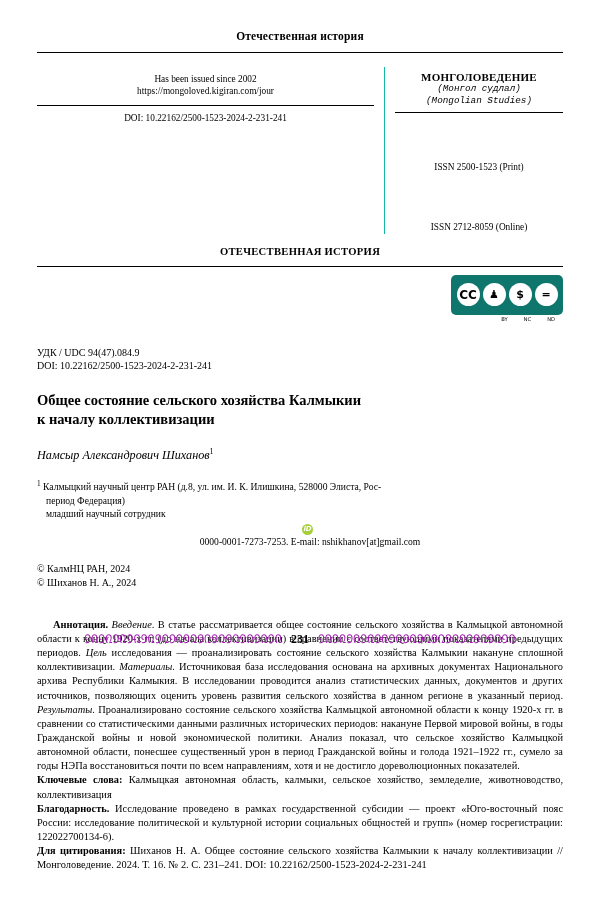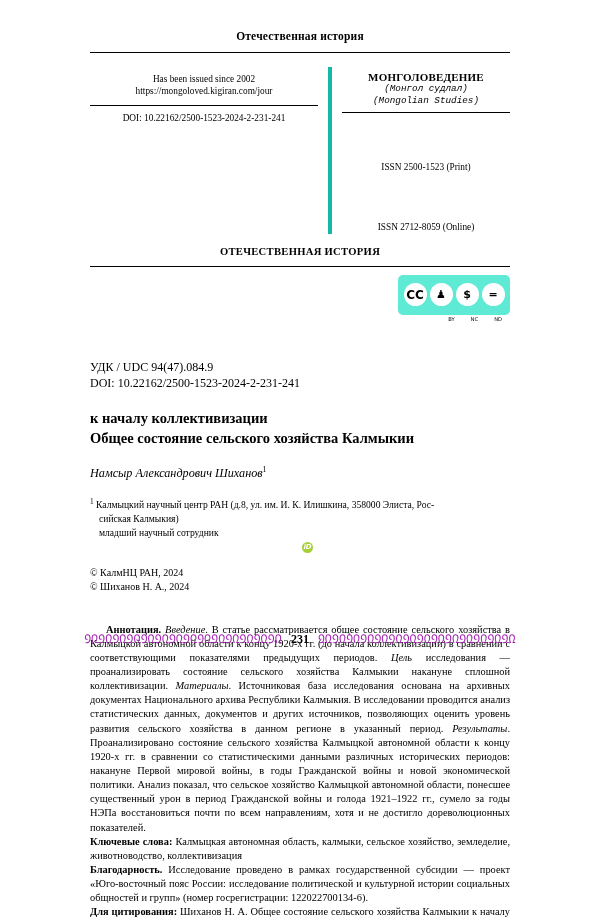--- a/index.html
+++ b/index.html
@@ -13,21 +13,21 @@
     font-family: "Liberation Serif", serif;
     color: #000000;
     position: relative;
     overflow: hidden;
   }
   .page {
     position: relative;
     width: 600px;
     height: 663px;
     box-sizing: border-box;
-    padding: 0 90px;
+    padding: 0 37px;
   }
   .running-head {
     text-align: center;
     font-weight: bold;
     font-size: 11.5px;
     padding-top: 30px;
     letter-spacing: 0.2px;
   }
   .head-rule {
     border-top: 1px solid #000;
@@ -52,21 +52,21 @@
   .masthead-left .rule {
     border-top: 1px solid #000;
     width: 100%;
   }
   .masthead-left .block-b {
     padding: 6px 0 4px 0;
   }
   .masthead-left div.line { line-height: 1.32; }
   .masthead-right {
     width: 168px;
-    border-left: 4px solid #14b8a6;
+    border-left: 1px solid #14b8a6;
     text-align: center;
     padding-left: 10px;
   }
   .masthead-right .journal {
     font-weight: bold;
     font-size: 11px;
     letter-spacing: 0.2px;
     padding-top: 4px;
   }
   .masthead-right .journal-sub {
@@ -98,21 +98,21 @@
 
   
   .cc-row {
     display: flex;
     justify-content: flex-end;
     margin-top: 8px;
   }
   .cc-badge {
     width: 112px;
     height: 40px;
-    background: #5eead4;
+    background: #0f766e;
     border-radius: 5px;
     display: flex;
     align-items: center;
     justify-content: space-around;
     padding: 0 4px;
     box-sizing: border-box;
   }
   .cc-circle {
     width: 23px;
     height: 23px;
@@ -134,22 +134,22 @@
     width: 112px;
     margin-left: auto;
     font-family: "DejaVu Sans", sans-serif;
     font-size: 5.2px;
     color: #000;
   }
   .cc-labels span { padding: 1px 8px 0 8px; }
 
   
   .ids {
-    margin-top: 37px;
-    font-size: 12px;
+    margin-top: 24px;
+    font-size: 10px;
     line-height: 1.35;
   }
   .title {
     font-weight: bold;
     font-size: 14.5px;
     line-height: 1.35;
     margin-top: 18px;
   }
   .author {
     font-style: italic;
@@ -285,32 +285,33 @@
       </div>
     </div>
   </div>
 
   <div class="ids">
     <div>УДК / UDC 94(47).084.9</div>
     <div>DOI: 10.22162/2500-1523-2024-2-231-241</div>
   </div>
 
   <div class="title">
+    <div>Общее состояние сельского хозяйства Калмыкии</div>
     <div>к началу коллективизации</div>
-    <div>Общее состояние сельского хозяйства Калмыкии</div>
   </div>
 
   <div class="author"><span>Намсыр Александрович Шиханов</span><sup>1</sup></div>
 
   <div class="affil">
-    <div><sup>1</sup> <span>Калмыцкий научный центр РАН (д.8, ул. им. И. К. Илишкина, 358000 Элиста, Рос-</span></div>
-    <div class="indent">сийская Калмыкия)</div>
+    <div><sup>1</sup> <span>Калмыцкий научный центр РАН (д.8, ул. им. И. К. Илишкина, 528000 Элиста, Рос-</span></div>
+    <div class="indent">период Федерация)</div>
     <div class="indent">младший научный сотрудник</div>
     <div class="orcid-line">
       <span class="orcid-icon">iD</span>
+      <span>0000-0001-7273-7253. E-mail: nshikhanov[at]gmail.com</span>
     </div>
   </div>
 
   <div class="copyright">
     <div>© КалмНЦ РАН, 2024</div>
     <div>© Шиханов Н. А., 2024</div>
   </div>
 
   <div class="abstract">
     <p class="para"><span class="lead">Аннотация.</span> <i>Введение</i><span>. В статье рассматривается общее состояние сельского хозяйства в Калмыцкой автономной области к концу 1920-х гг. (до начала коллективизации) в сравнении с соответствующими показателями предыдущих периодов. </span><i>Цель</i><span> исследования — проанализировать состояние сельского хозяйства Калмыкии накануне сплошной коллективизации. </span><i>Материалы</i><span>. Источниковая база исследования основана на архивных документах Национального архива Республики Калмыкия. В исследовании проводится анализ статистических данных, документов и других источников, позволяющих оценить уровень развития сельского хозяйства в данном регионе в указанный период. </span><i>Результаты</i><span>. Проанализировано состояние сельского хозяйства Калмыцкой автономной области к концу 1920-х гг. в сравнении со статистическими данными различных исторических периодов: накануне Первой мировой войны, в годы Гражданской войны и новой экономической политики. Анализ показал, что сельское хозяйство Калмыцкой автономной области, понесшее существенный урон в период Гражданской войны и голода 1921–1922 гг., сумело за годы НЭПа восстановиться почти по всем направлениям, хотя и не достигло дореволюционных показателей.</span></p>

